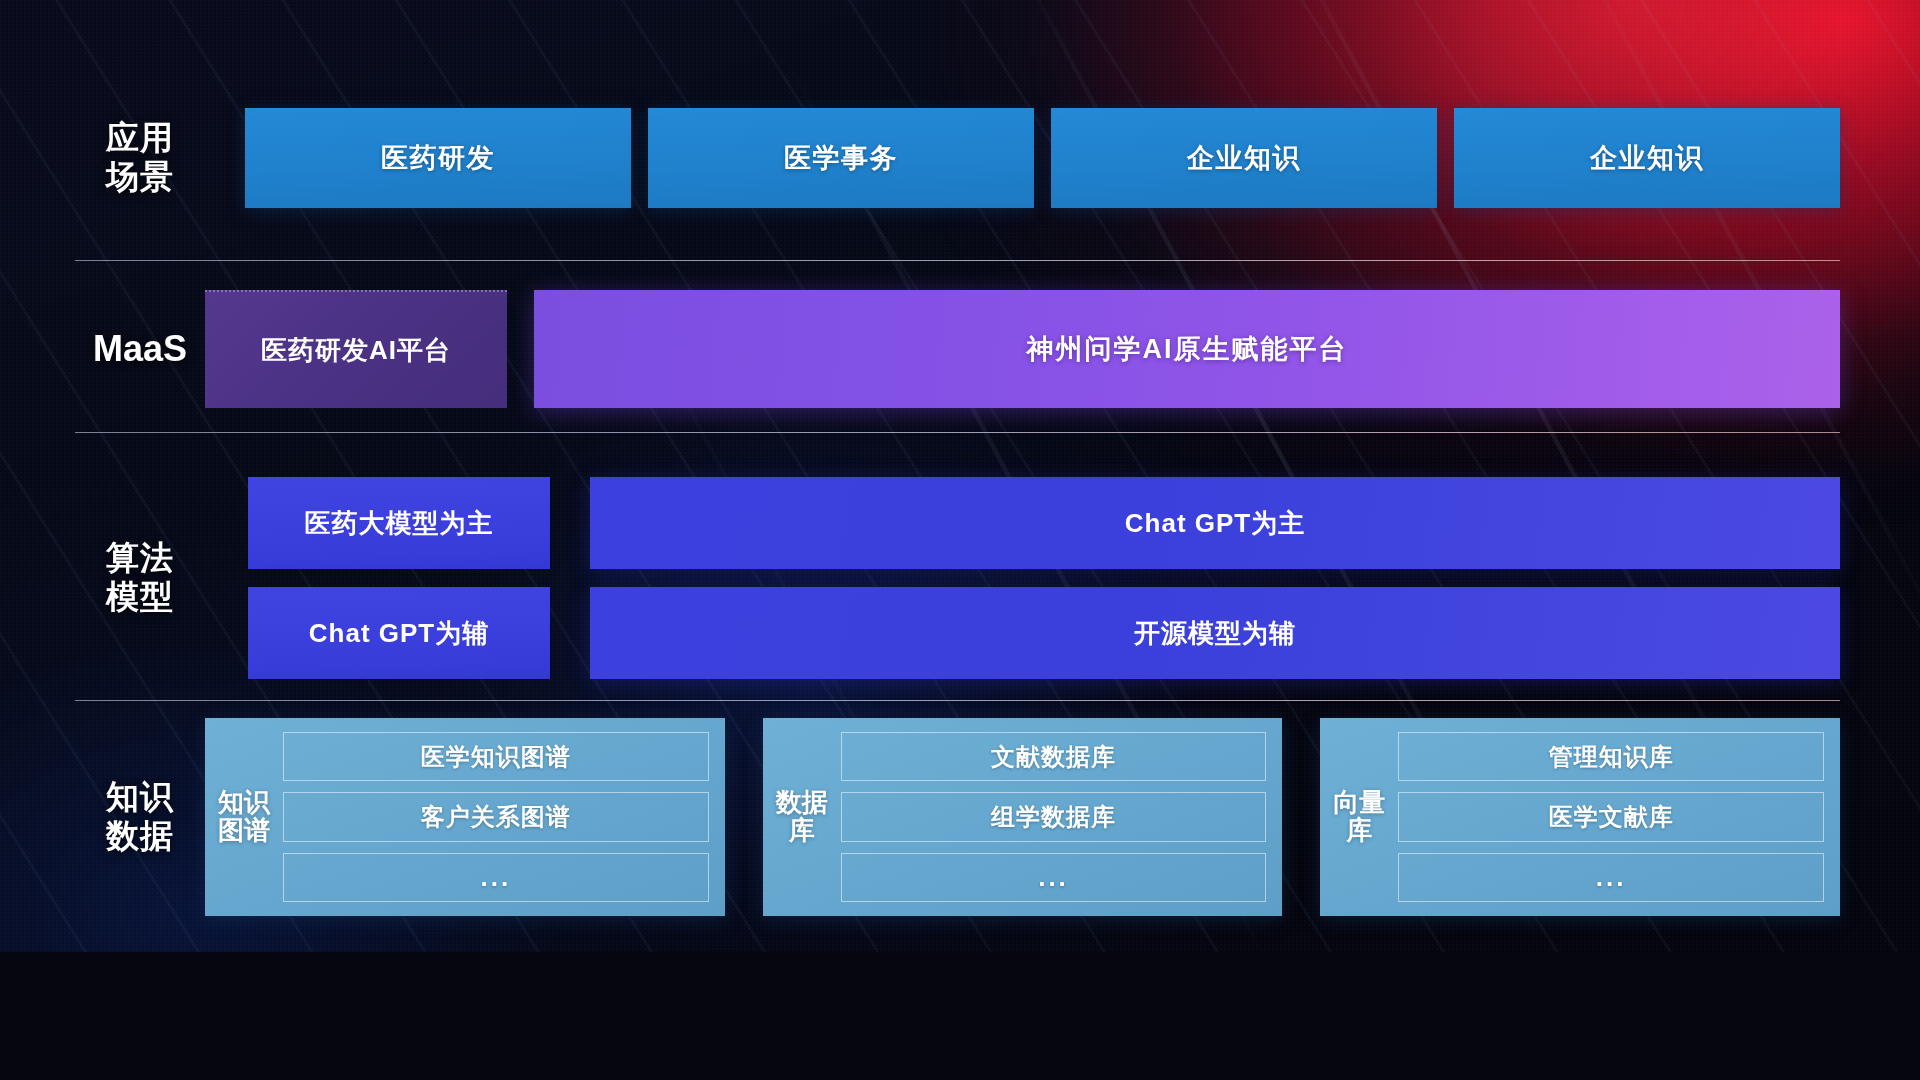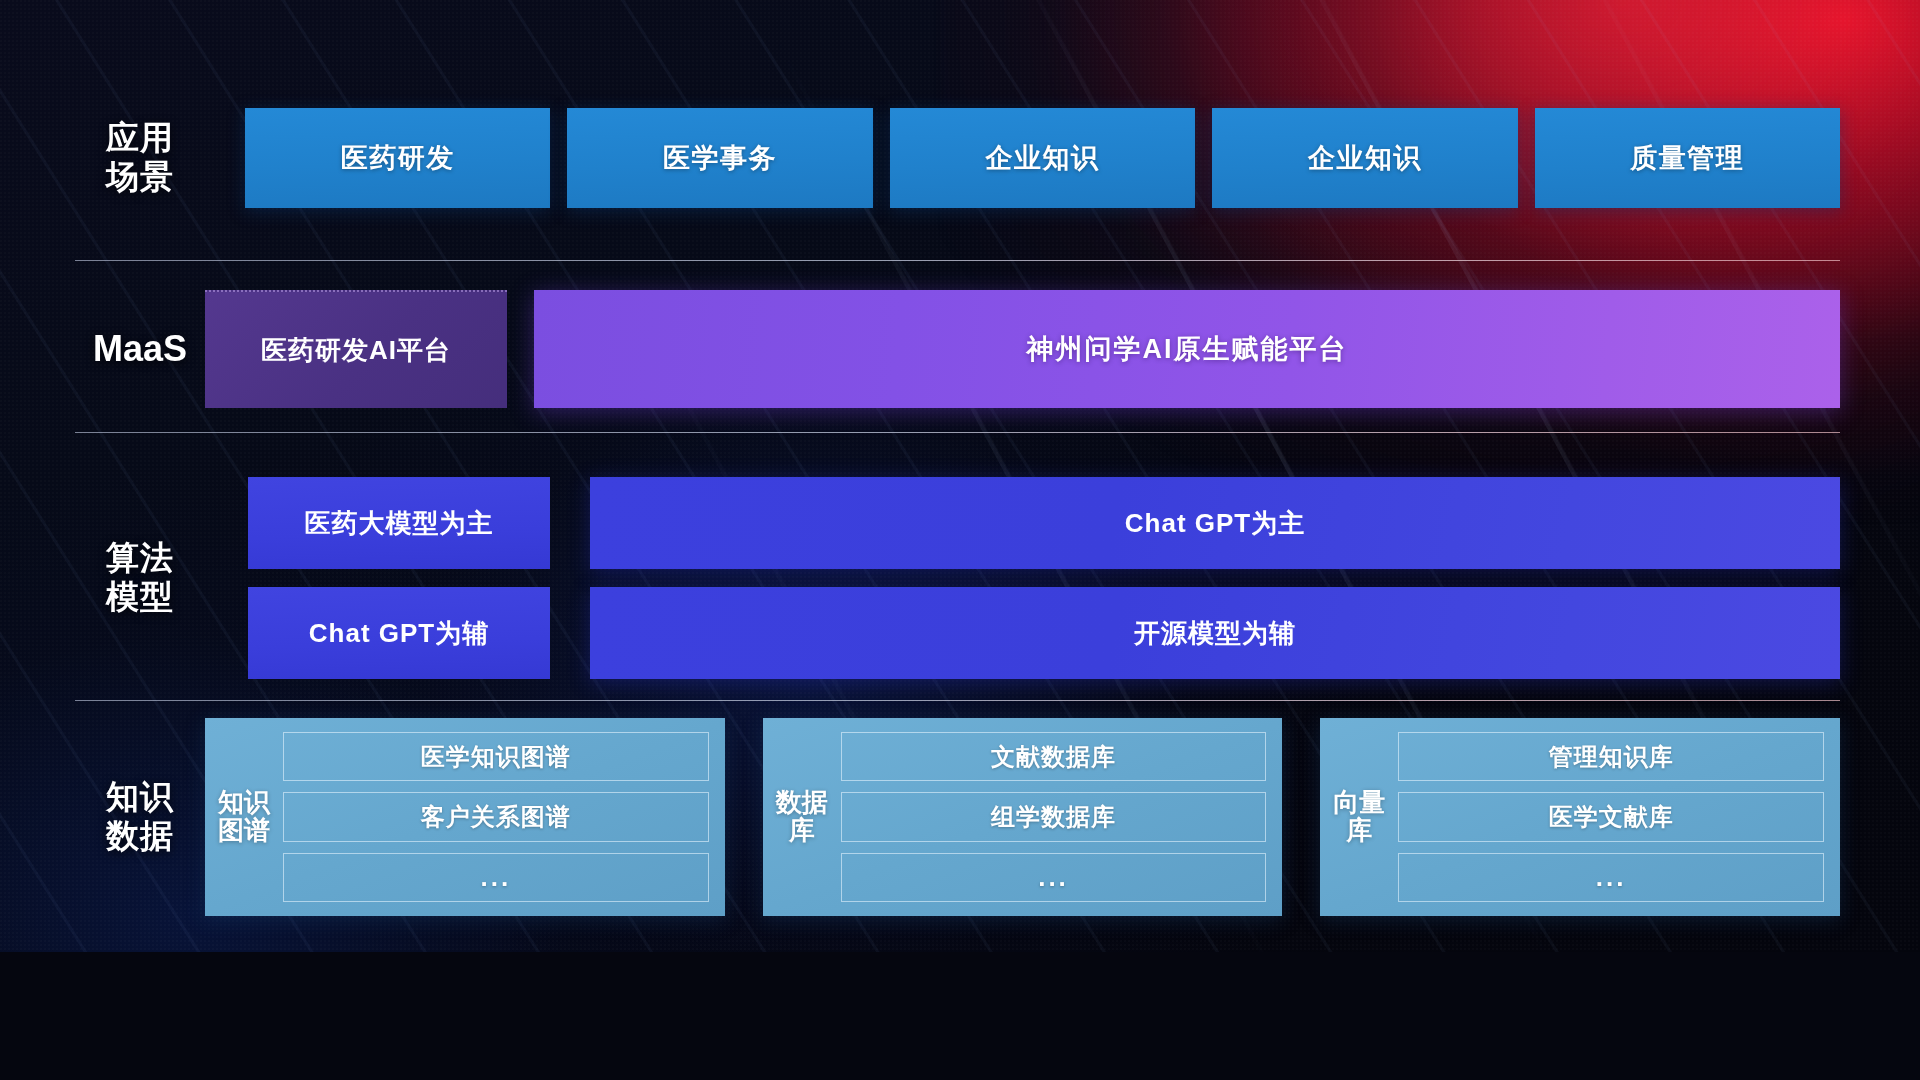--- a/index.html
+++ b/index.html
@@ -227,23 +227,20 @@
           </div>
           <div class="app-box">
             <span>医学事务</span>
           </div>
           <div class="app-box">
             <span>企业知识</span>
           </div>
           <div class="app-box">
             <span>企业知识</span>
           </div>
-          <div class="app-box">
-            <span>质量管理</span>
-          </div>
         </div>
       </div>
     </div>
 
     <div class="divider" style="top: 260px;"></div>
 
     <div class="tier" id="tier-maas">
       <div class="tier-label latin">MaaS</div>
       <div class="tier-body">
         <div class="maas-row">

